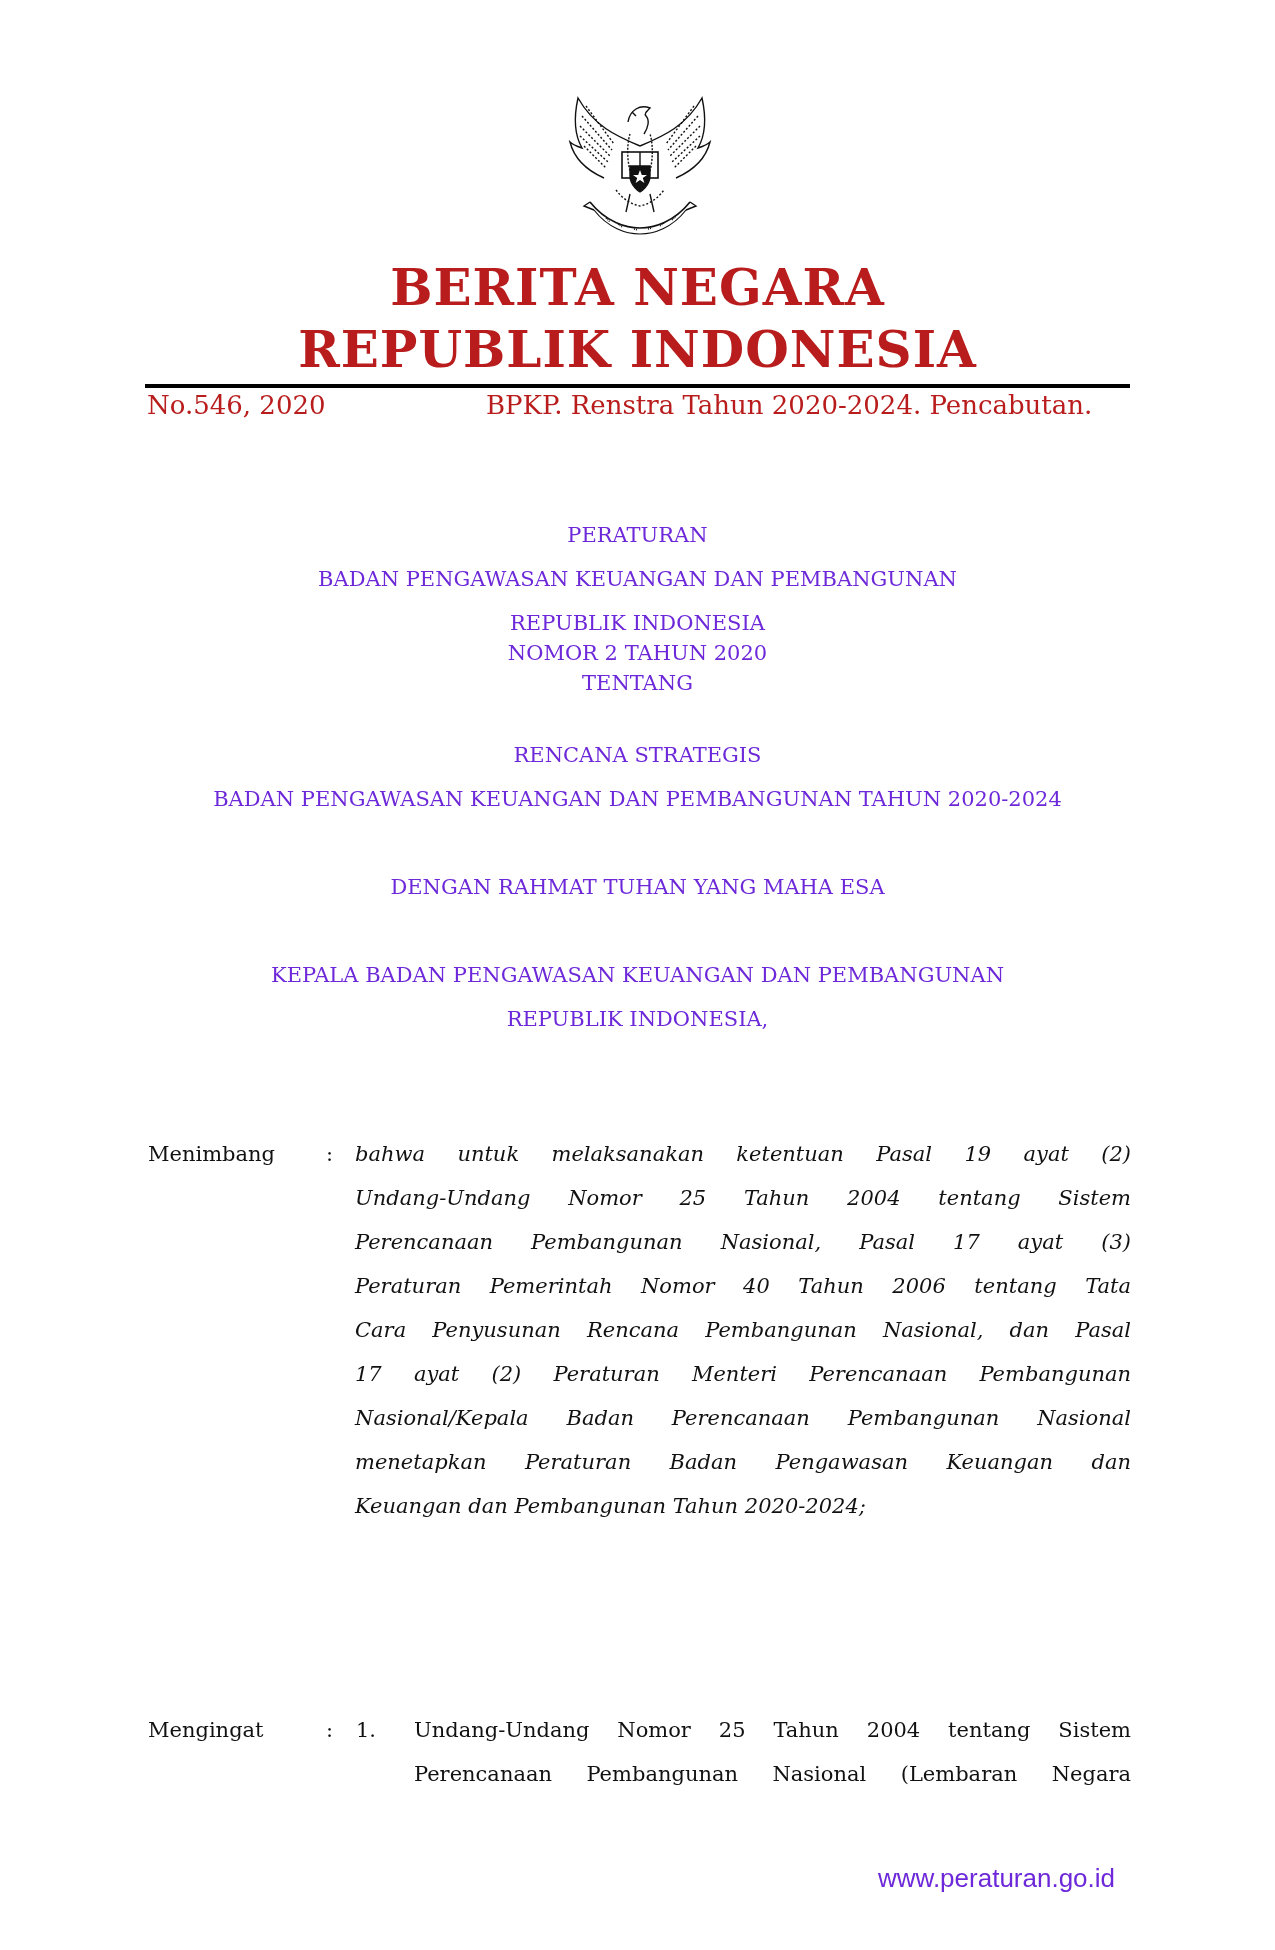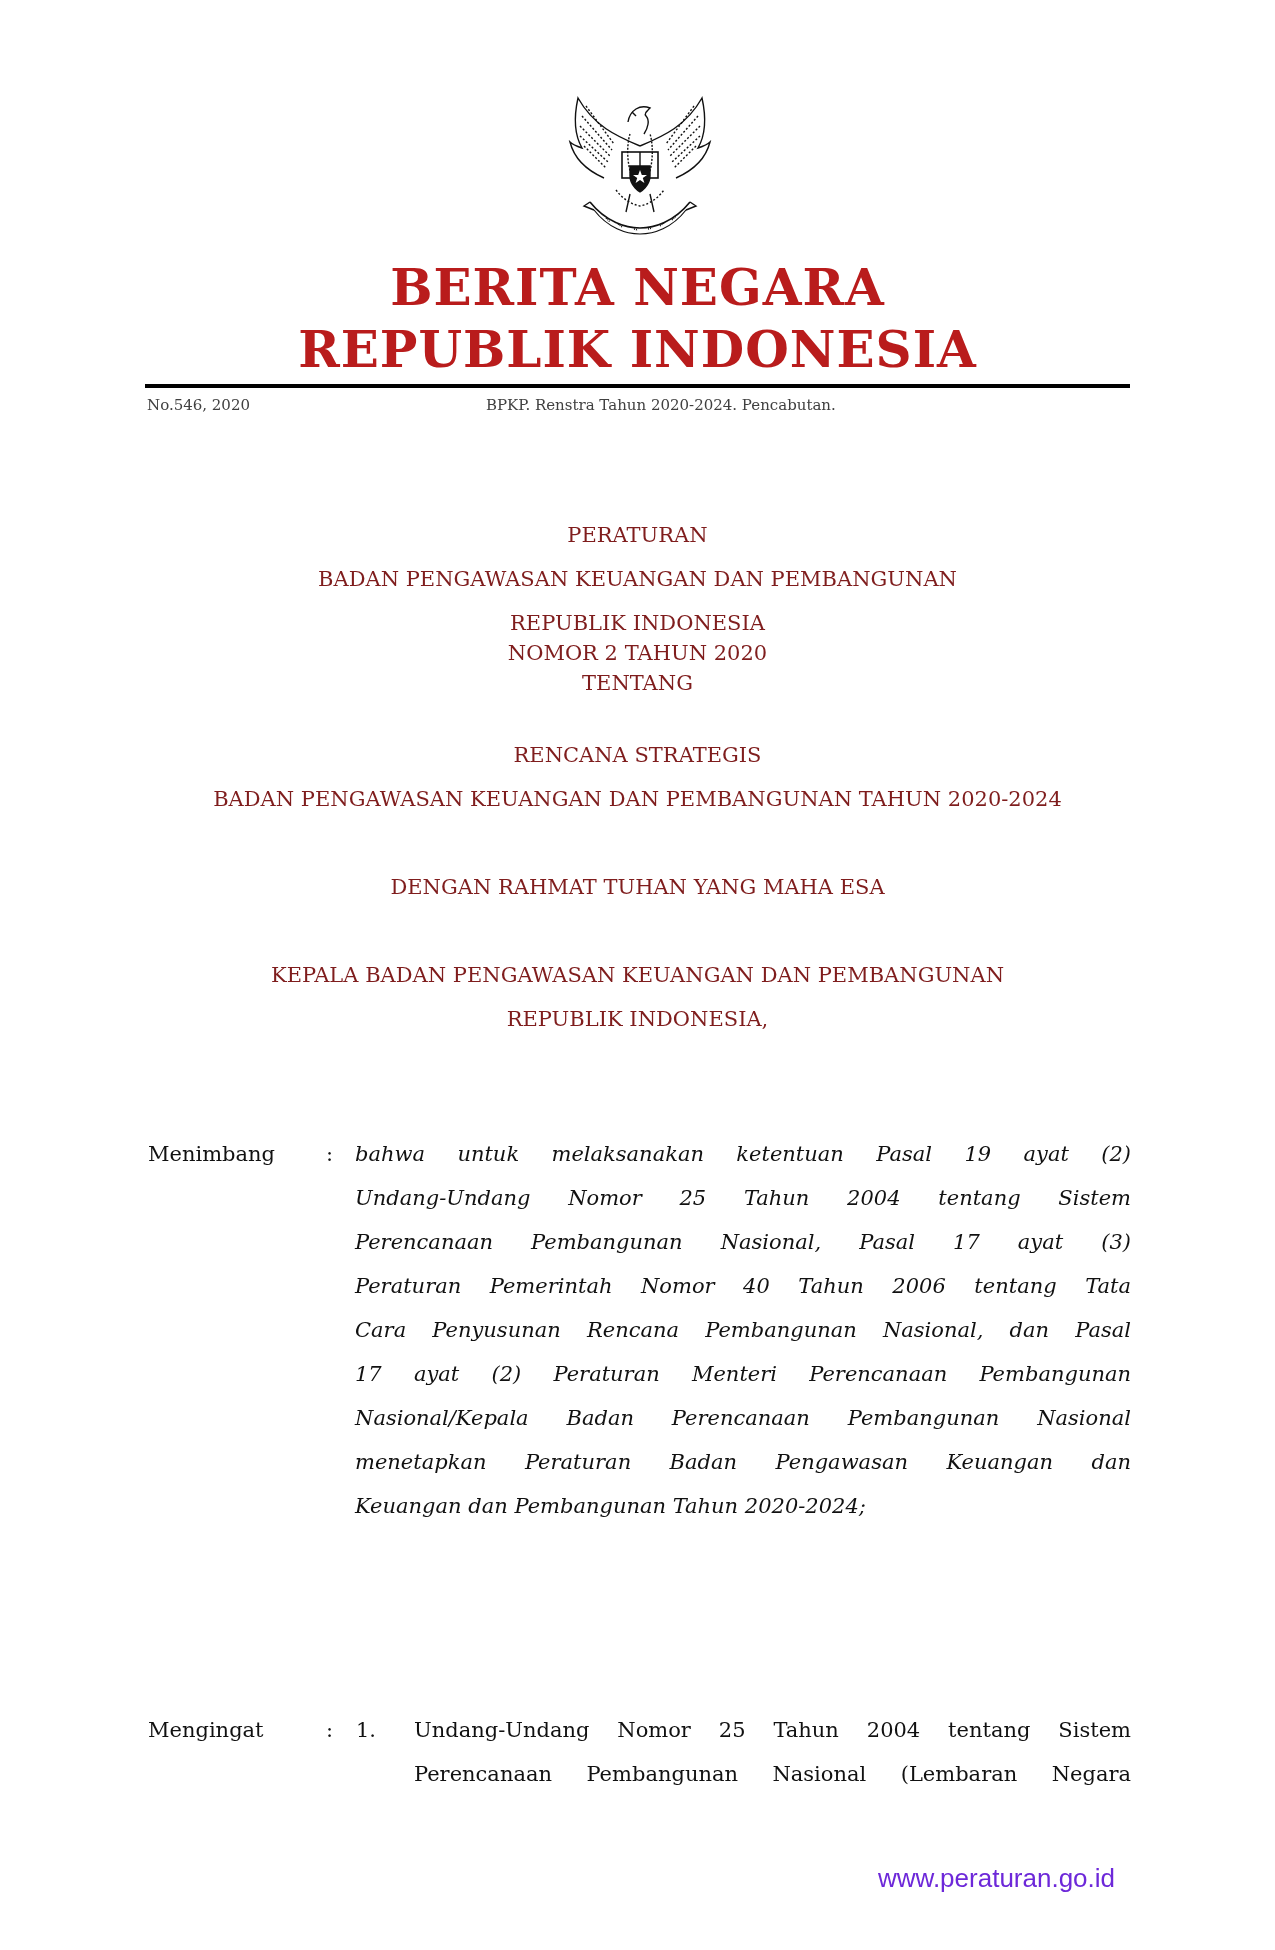--- a/index.html
+++ b/index.html
@@ -40,35 +40,35 @@
       position: absolute;
       left: 145px;
       width: 985px;
       top: 384px;
       height: 4px;
       background: #000;
     }
     .meta {
       position: absolute;
       top: 392px;
-      font-size: 15px;
+      font-size: 26px;
       line-height: 26px;
-      color: #404040;
+      color: #b91c1c;
     }
     .meta.left { left: 147px; }
     .meta.right { left: 486px; }
 
     .center-line {
       position: absolute;
       left: 0;
       width: 1275px;
       text-align: center;
       font-size: 21px;
       line-height: 28px;
-      color: #7f1d1d;
+      color: #6d28d9;
     }
 
     .label-col {
       position: absolute;
       left: 148px;
       font-size: 21px;
       line-height: 28px;
     }
     .colon {
       position: absolute;

